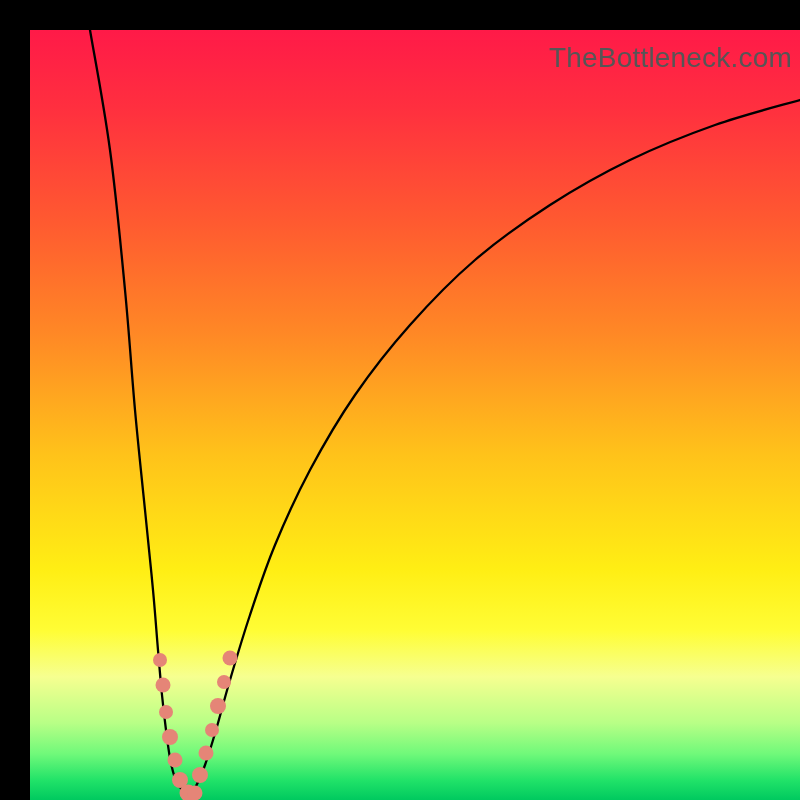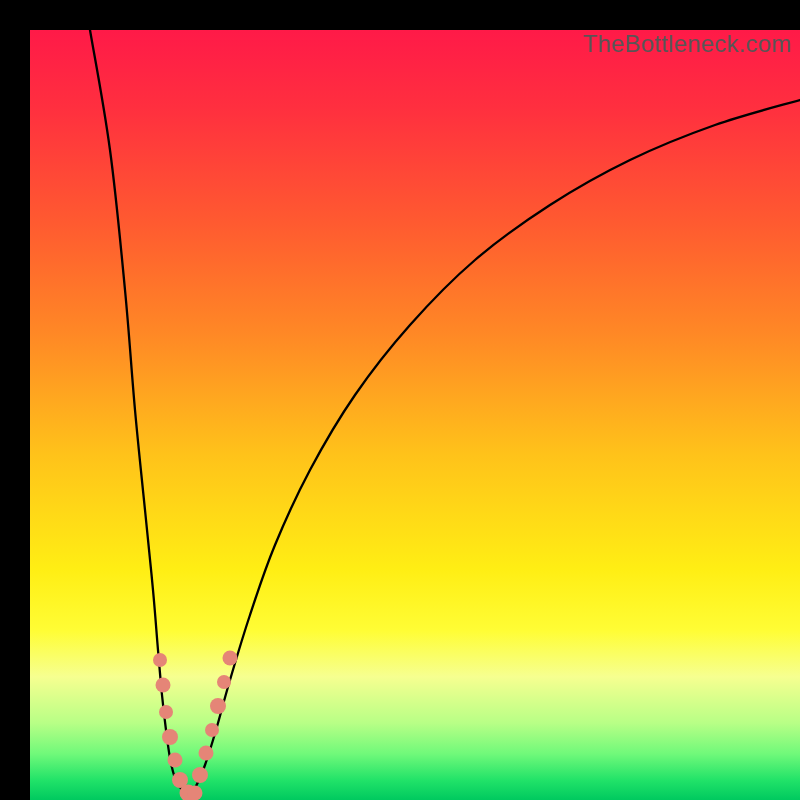--- a/index.html
+++ b/index.html
@@ -13,24 +13,24 @@
   .frame {
     position: absolute;
     left: 30px;
     top: 30px;
     width: 770px;
     height: 770px;
     overflow: hidden;
   }
   .watermark {
     position: absolute;
-    top: 0;
+    top: 12px;
     right: 8px;
     font-family: Arial, Helvetica, sans-serif;
-    font-size: 24px;
+    font-size: 28px;
     font-weight: 500;
     color: #565656;
     letter-spacing: 0.2px;
     z-index: 10;
   }
   svg {
     display: block;
   }
 </style>
 </head>

